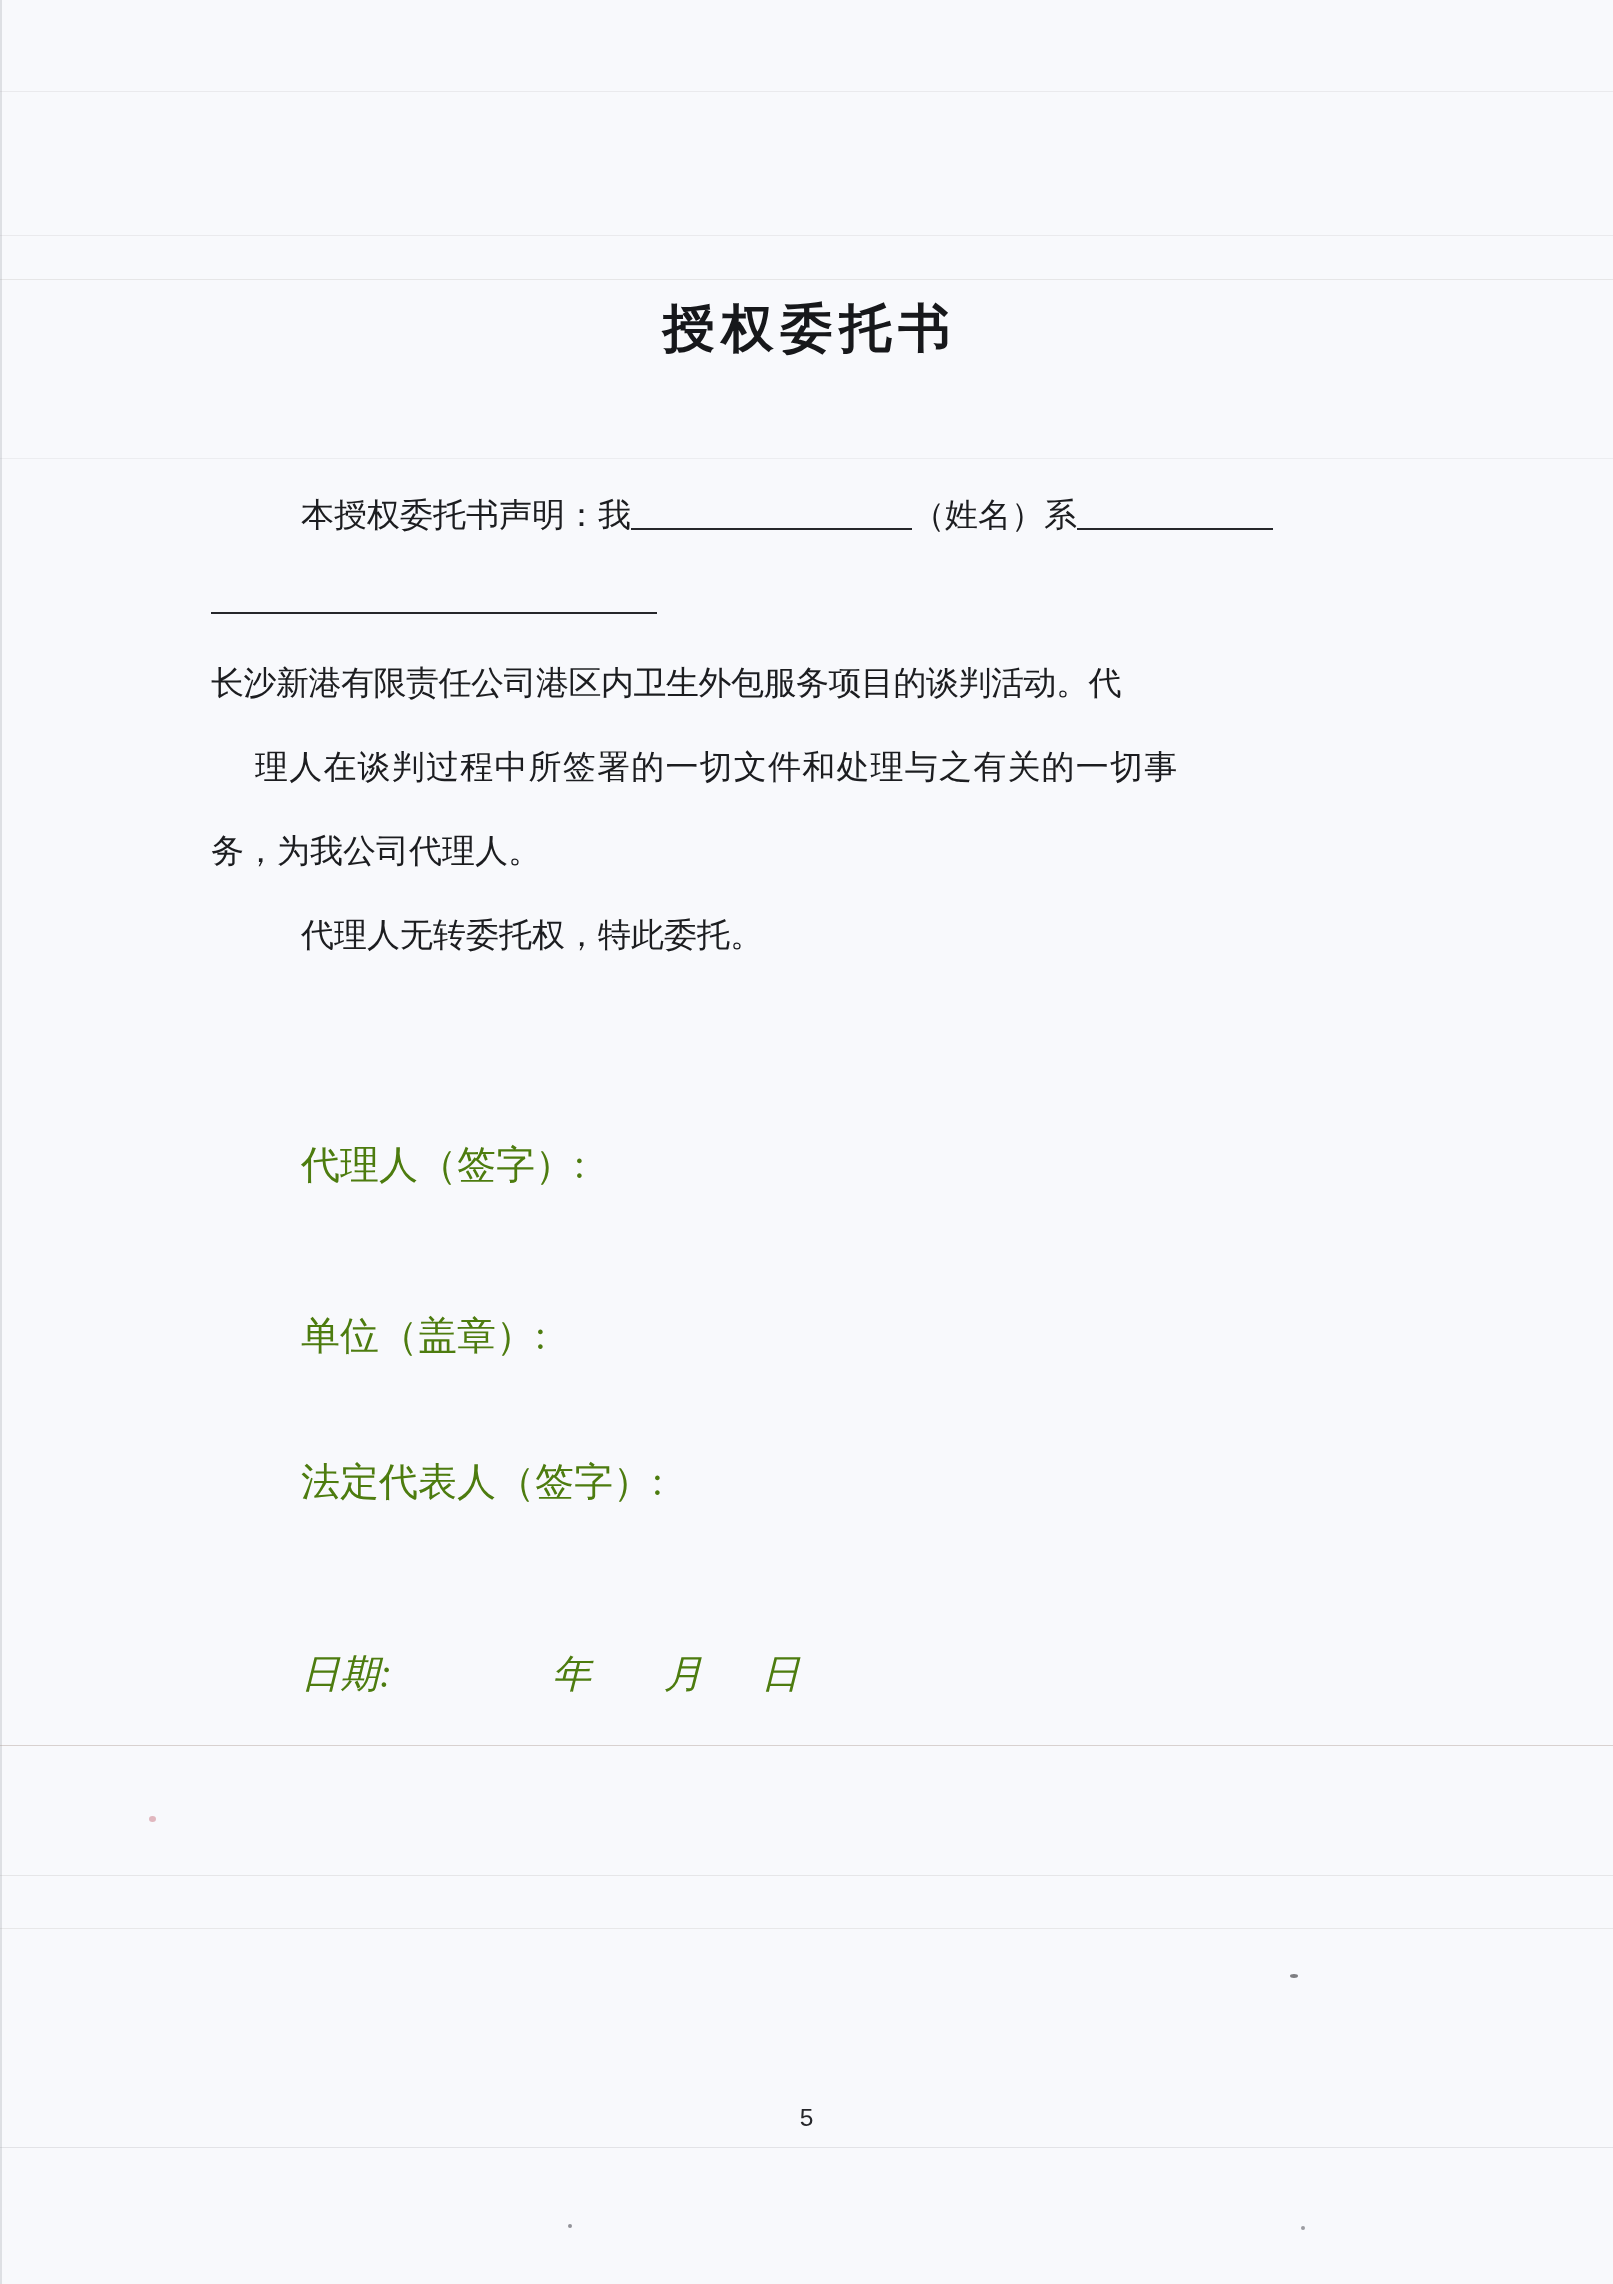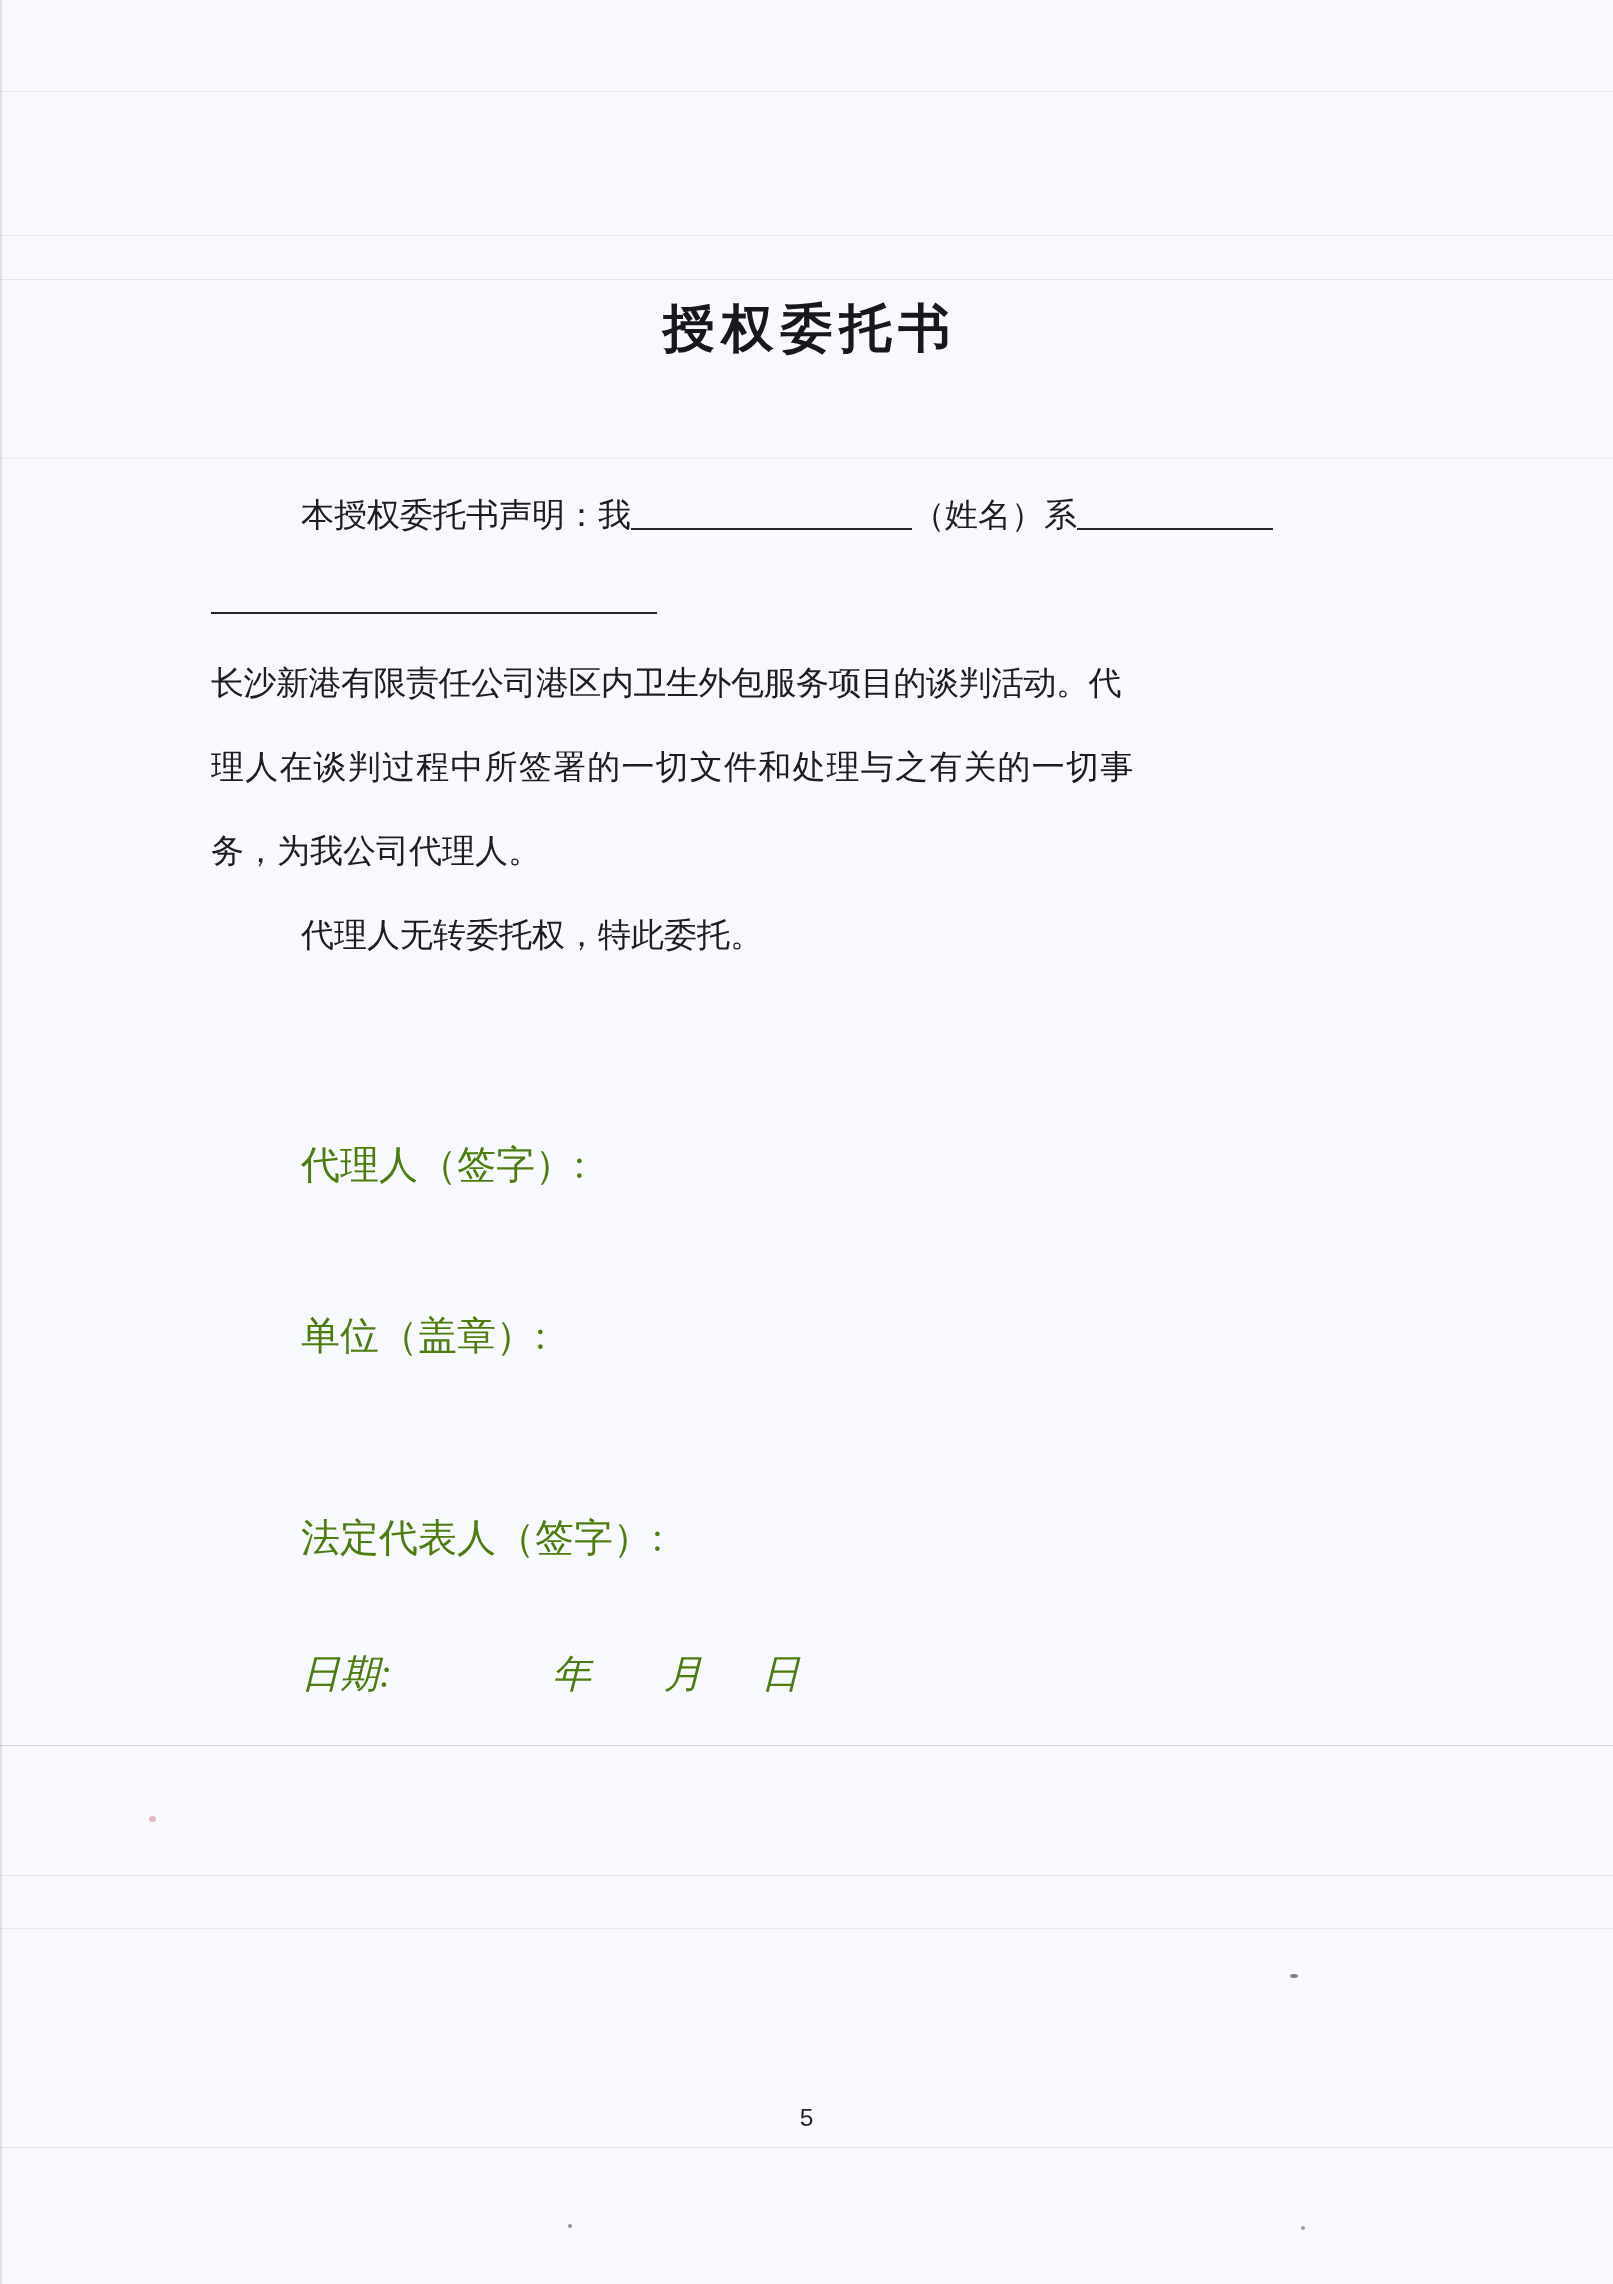--- a/index.html
+++ b/index.html
@@ -51,33 +51,33 @@
     position: relative;
     top: 3.9px;
   }
   .w-287 { width: 281px; }
   .w-200 { width: 196px; }
   .w-389 { width: 381px; }
   .w-66  { width: 65px; }
   .w-225 { width: 221px; }
   .ls-2  { letter-spacing: 2px; }
   .ls-n05 { letter-spacing: -0.5px; }
-  .ls-12 { letter-spacing: 1.2px; }
+  .ls-12 { letter-spacing: 1.2px; margin-left: 44px; }
   
   .sig-line {
     position: absolute;
     left: 301px;
     font-size: 39px;
     line-height: 1;
     white-space: nowrap;
     color: #4d7c0f;
   }
   .sig-agent { top: 1145px; }
   .sig-unit  { top: 1316px; }
-  .sig-legal { top: 1518px; }
+  .sig-legal { top: 1462px; }
   .sig-date  { top: 1654px; font-style: italic; }
   .date-year  { display: inline-block; margin-left: 160px; }
   .date-month { display: inline-block; margin-left: 73px; }
   .date-day   { display: inline-block; margin-left: 58px; }
   
   .page-number {
     position: absolute;
     top: 2104px;
     left: 0;
     width: 100%;

